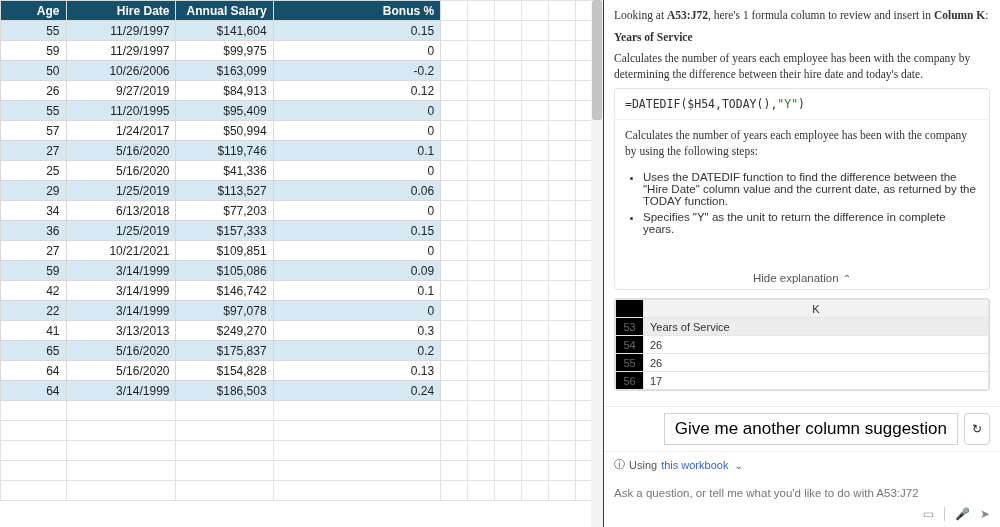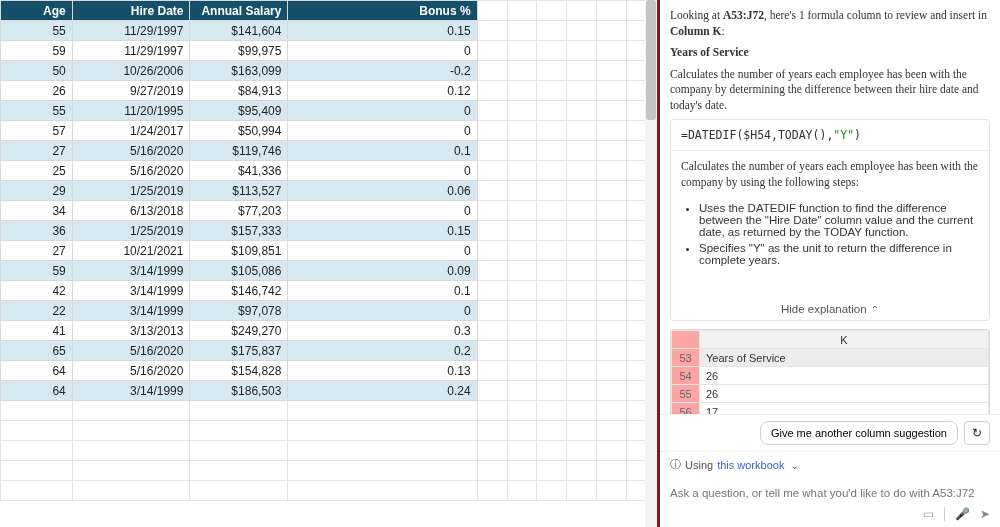--- a/index.html
+++ b/index.html
@@ -1,18 +1,18 @@
 <!DOCTYPE html>
 <html><head>
 <meta charset="utf-8">
 <style>
   * { box-sizing: border-box; margin: 0; padding: 0; }
   html, body { width: 1000px; height: 527px; font-family: "Segoe UI", Arial, sans-serif; font-size: 12px; color: #222; overflow: hidden; background: #fff; }
   .app { display: flex; width: 100%; height: 100%; }
-  .sheet-pane { width: 660px; height: 100%; overflow: hidden; border-right: 3px solid #7f1d1d; position: relative; }
+  .sheet-pane { width: 604px; height: 100%; overflow: hidden; border-right: 1px solid #7f1d1d; position: relative; }
   .scroll-v { position:absolute; right:0; top:0; width:12px; height:100%; background:#f3f3f3; }
   .scroll-thumb { position:absolute; right:1px; top:0; width:10px; height:120px; background:#c5c5c5; border-radius:3px; }
   table.sheet { border-collapse: collapse; width:100%; }
   table.sheet th, table.sheet td { border: 1px solid #d8d8d8; height: 20px; padding: 0 6px; font-size: 12px; text-align: right; white-space: nowrap; }
   table.sheet th { background: #154f6a; color: #fff; font-weight: bold; }
   table.sheet th.age { width:72px; }
   table.sheet th.hire { width:118px; }
   table.sheet th.salary { width:98px; }
   table.sheet th.bonus { width:190px; }
   table.sheet td.blank, table.sheet th.blank { background:#fff; color:#222; border:1px solid #e3e3e3; }
@@ -32,24 +32,24 @@
   .formula-desc ul { padding-left:18px; margin-top:12px; }
   .formula-desc li { margin-bottom:4px; }
   .hide-exp { text-align:center; padding:5px 10px; color:#555; cursor:pointer;margin-top:20px; }
   .hide-exp .chev::after { content:"\2303"; margin-left:4px; font-size:10px; }
 
   .mini-table { border:1px solid #d8d8d8; border-radius:3px; margin-bottom:8px; overflow:hidden; }
   .mini-table table { width:100%; border-collapse:collapse; }
   .mini-table th, .mini-table td { border:1px solid #e5e5e5; font-size:11px; padding:2px 6px; text-align:left; height:18px; }
   .mini-table .khead { background:#f2f2f2; text-align:center; font-weight:normal; }
   .mini-table .yos { background:#ececec; font-weight:normal; }
-  .mini-table td.rn { width:28px; background:#fca5a5; color:#666; text-align:center; }
+  .mini-table td.rn { width:28px; background:#000000; color:#666; text-align:center; }
 
   .suggest-row { display:flex; justify-content:flex-end; gap:6px; padding:6px 10px; border-top:1px solid #eee; }
-  .suggest-btn { border:1px solid #d0d0d0; border-radius:8px; padding:5px 10px; background:#fff; font-size:11px; cursor:pointer; }
+  .suggest-btn { border:1px solid #d0d0d0; border-radius:0; padding:5px 10px; background:#fff; font-size:17px; cursor:pointer; }
   .refresh-btn { border:1px solid #d0d0d0; border-radius:4px; width:26px; display:flex; align-items:center; justify-content:center; background:#fff; cursor:pointer; }
 
   .context-row { padding:5px 10px; border-top:1px solid #eee; font-size:11px; color:#555; display:flex; align-items:center; gap:4px; }
   .context-row a { color:#3366cc; cursor:pointer; }
   .context-row .chev::after { content:"\2304"; font-size:10px; margin-left:2px; }
 
   .input-row { padding:6px 10px 4px 10px; }
   .ask-input { width:100%; border:none; font-size:11.5px; color:#888; padding:4px 0; outline:none; }
   .input-tools { display:flex; justify-content:flex-end; align-items:center; gap:10px; padding:0 10px 6px 10px; color:#888; }
   .input-tools .divider { width:1px; height:14px; background:#ccc; }

